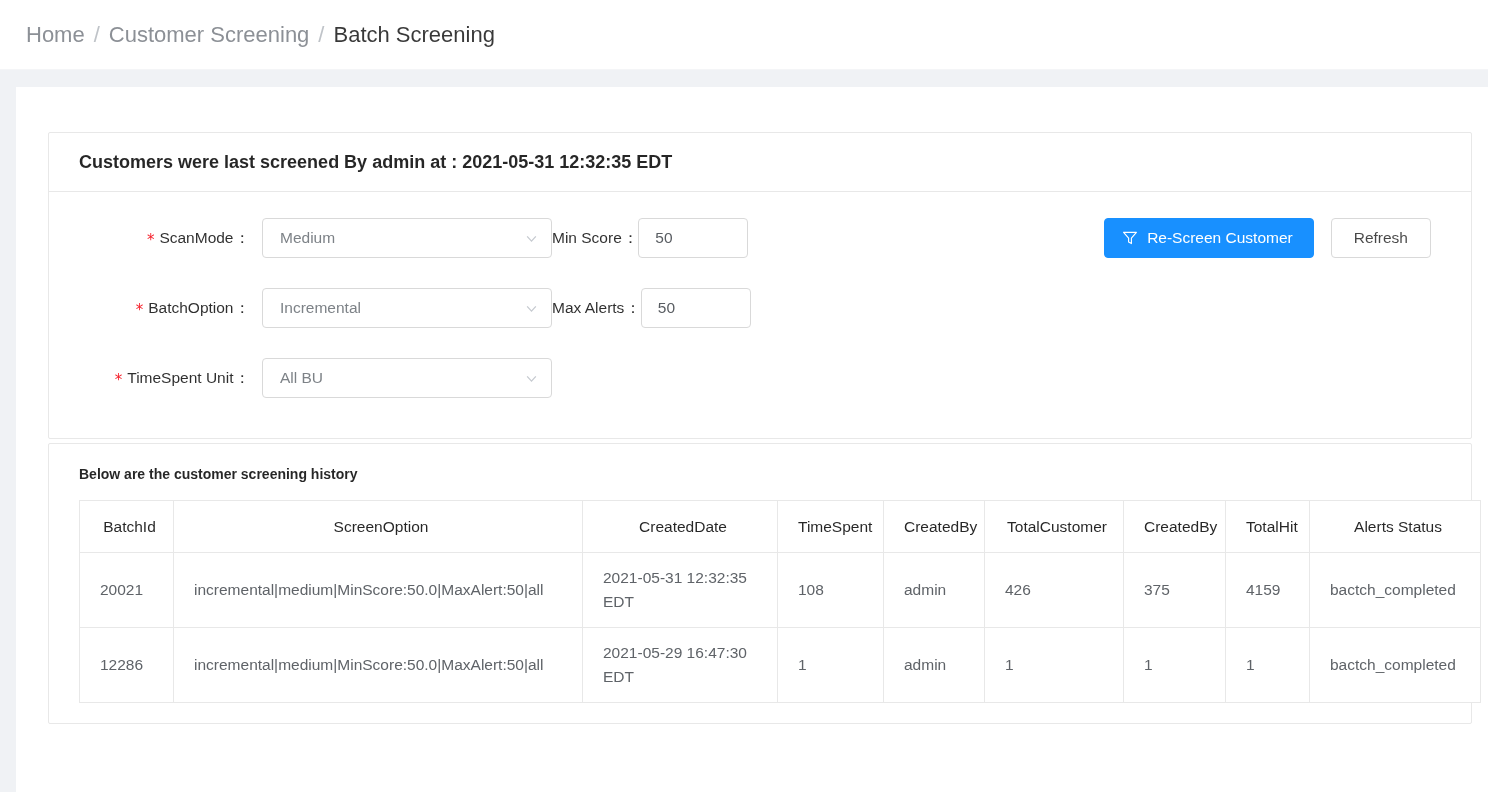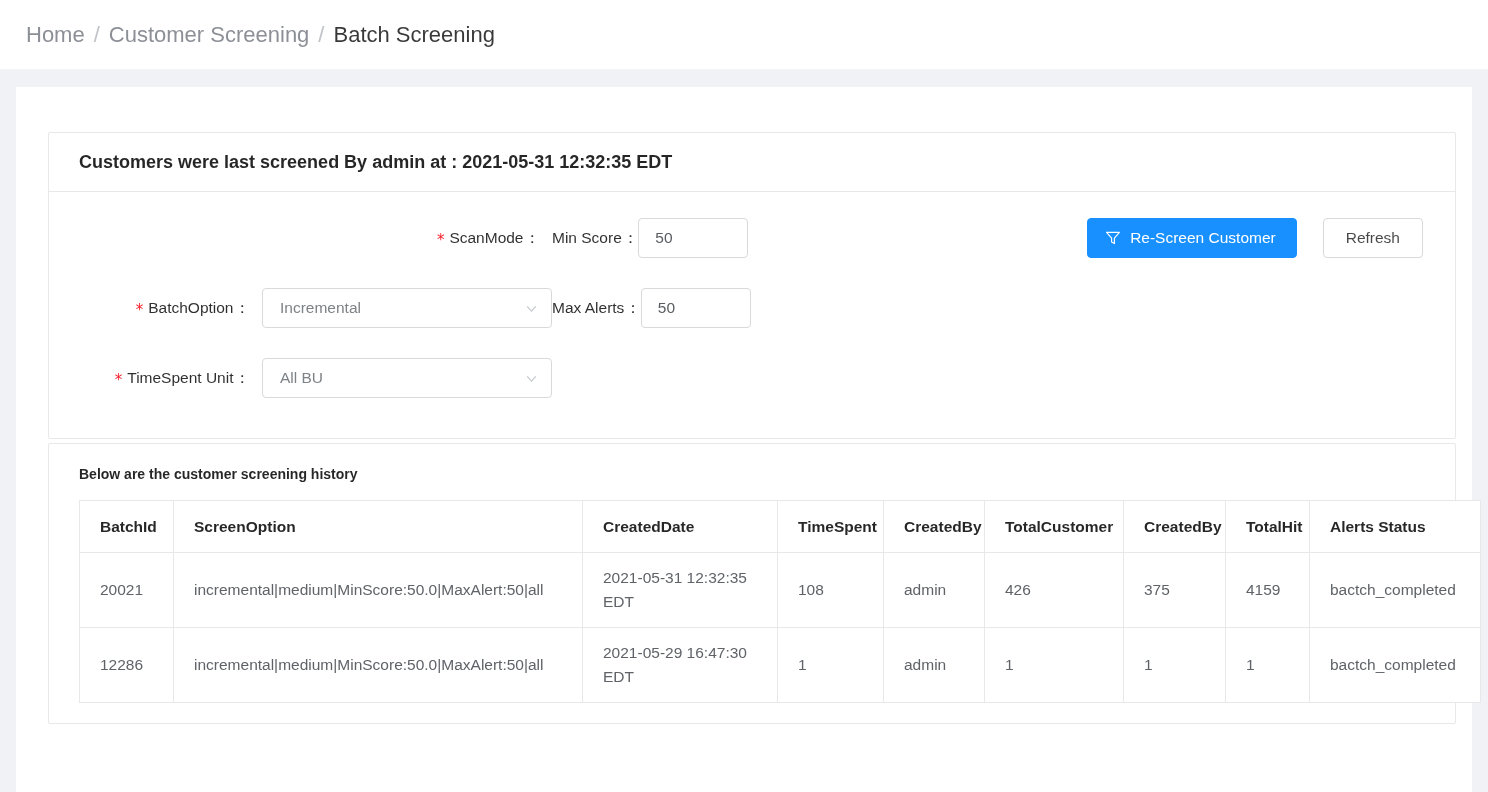--- a/index.html
+++ b/index.html
@@ -40,21 +40,21 @@
     color: #bfc3c8;
     margin: 0 9px;
   }
   .crumb-current {
     color: rgba(0,0,0,0.78);
     white-space: nowrap;
   }
 
   
   .page-wrap {
-    padding: 17px 16px 0 16px;
+    padding: 17px 0 0 16px;
     height: 722px;
   }
   .page-white {
     background: #ffffff;
     height: 100%;
     padding: 45px 0 0 0;
     position: relative;
   }
 
   .card {
@@ -164,24 +164,24 @@
     color: #595d62;
     background: #ffffff;
     outline: none;
   }
   .num-row.min .num-label { letter-spacing: 0; }
 
   
   .actions {
     position: absolute;
     top: 26px;
-    right: 32px;
-    display: flex;
-    align-items: center;
-    gap: 26px;
+    right: 40px;
+    display: flex;
+    align-items: center;
+    gap: 17px;
   }
   .btn {
     height: 40px;
     border-radius: 4px;
     font-size: 15.5px;
     font-family: "Liberation Sans", sans-serif;
     cursor: pointer;
     display: inline-flex;
     align-items: center;
     justify-content: center;
@@ -218,23 +218,23 @@
   }
   table.data {
     width: 1395px;
     border-collapse: collapse;
     border: 1px solid #e8e8e8;
     table-layout: fixed;
     background: #fff;
   }
   table.data th {
     font-size: 15.5px;
-    font-weight: bold;
+    font-weight: normal;
     color: rgba(0,0,0,0.85);
-    text-align: left;
+    text-align: center;
     padding: 17px 14px 16px 20px;
     border-right: 1px solid #e8e8e8;
     border-bottom: 1px solid #e8e8e8;
     white-space: nowrap;
     vertical-align: middle;
   }
   table.data th:last-child { border-right: none; }
   table.data td {
     font-size: 15.5px;
     color: #5f6368;
@@ -283,20 +283,28 @@
         <div class="form-grid">
 
           <div class="col-left">
 
             <div class="form-row">
               <span class="form-label">
                 <span class="req-star">*</span>
                 <span>ScanMode</span>
                 <span class="label-colon">：</span>
               </span>
+              <div class="select">
+                <span class="select-value">Medium</span>
+                <span class="chevron">
+                  <svg viewBox="0 0 12 12" width="13" height="13" fill="none" stroke="currentColor" stroke-width="1.2">
+                    <path d="M2 4 L6 8.4 L10 4"></path>
+                  </svg>
+                </span>
+              </div>
             </div>
 
             <div class="form-row">
               <span class="form-label">
                 <span class="req-star">*</span>
                 <span>BatchOption</span>
                 <span class="label-colon">：</span>
               </span>
               <div class="select">
                 <span class="select-value">Incremental</span>

